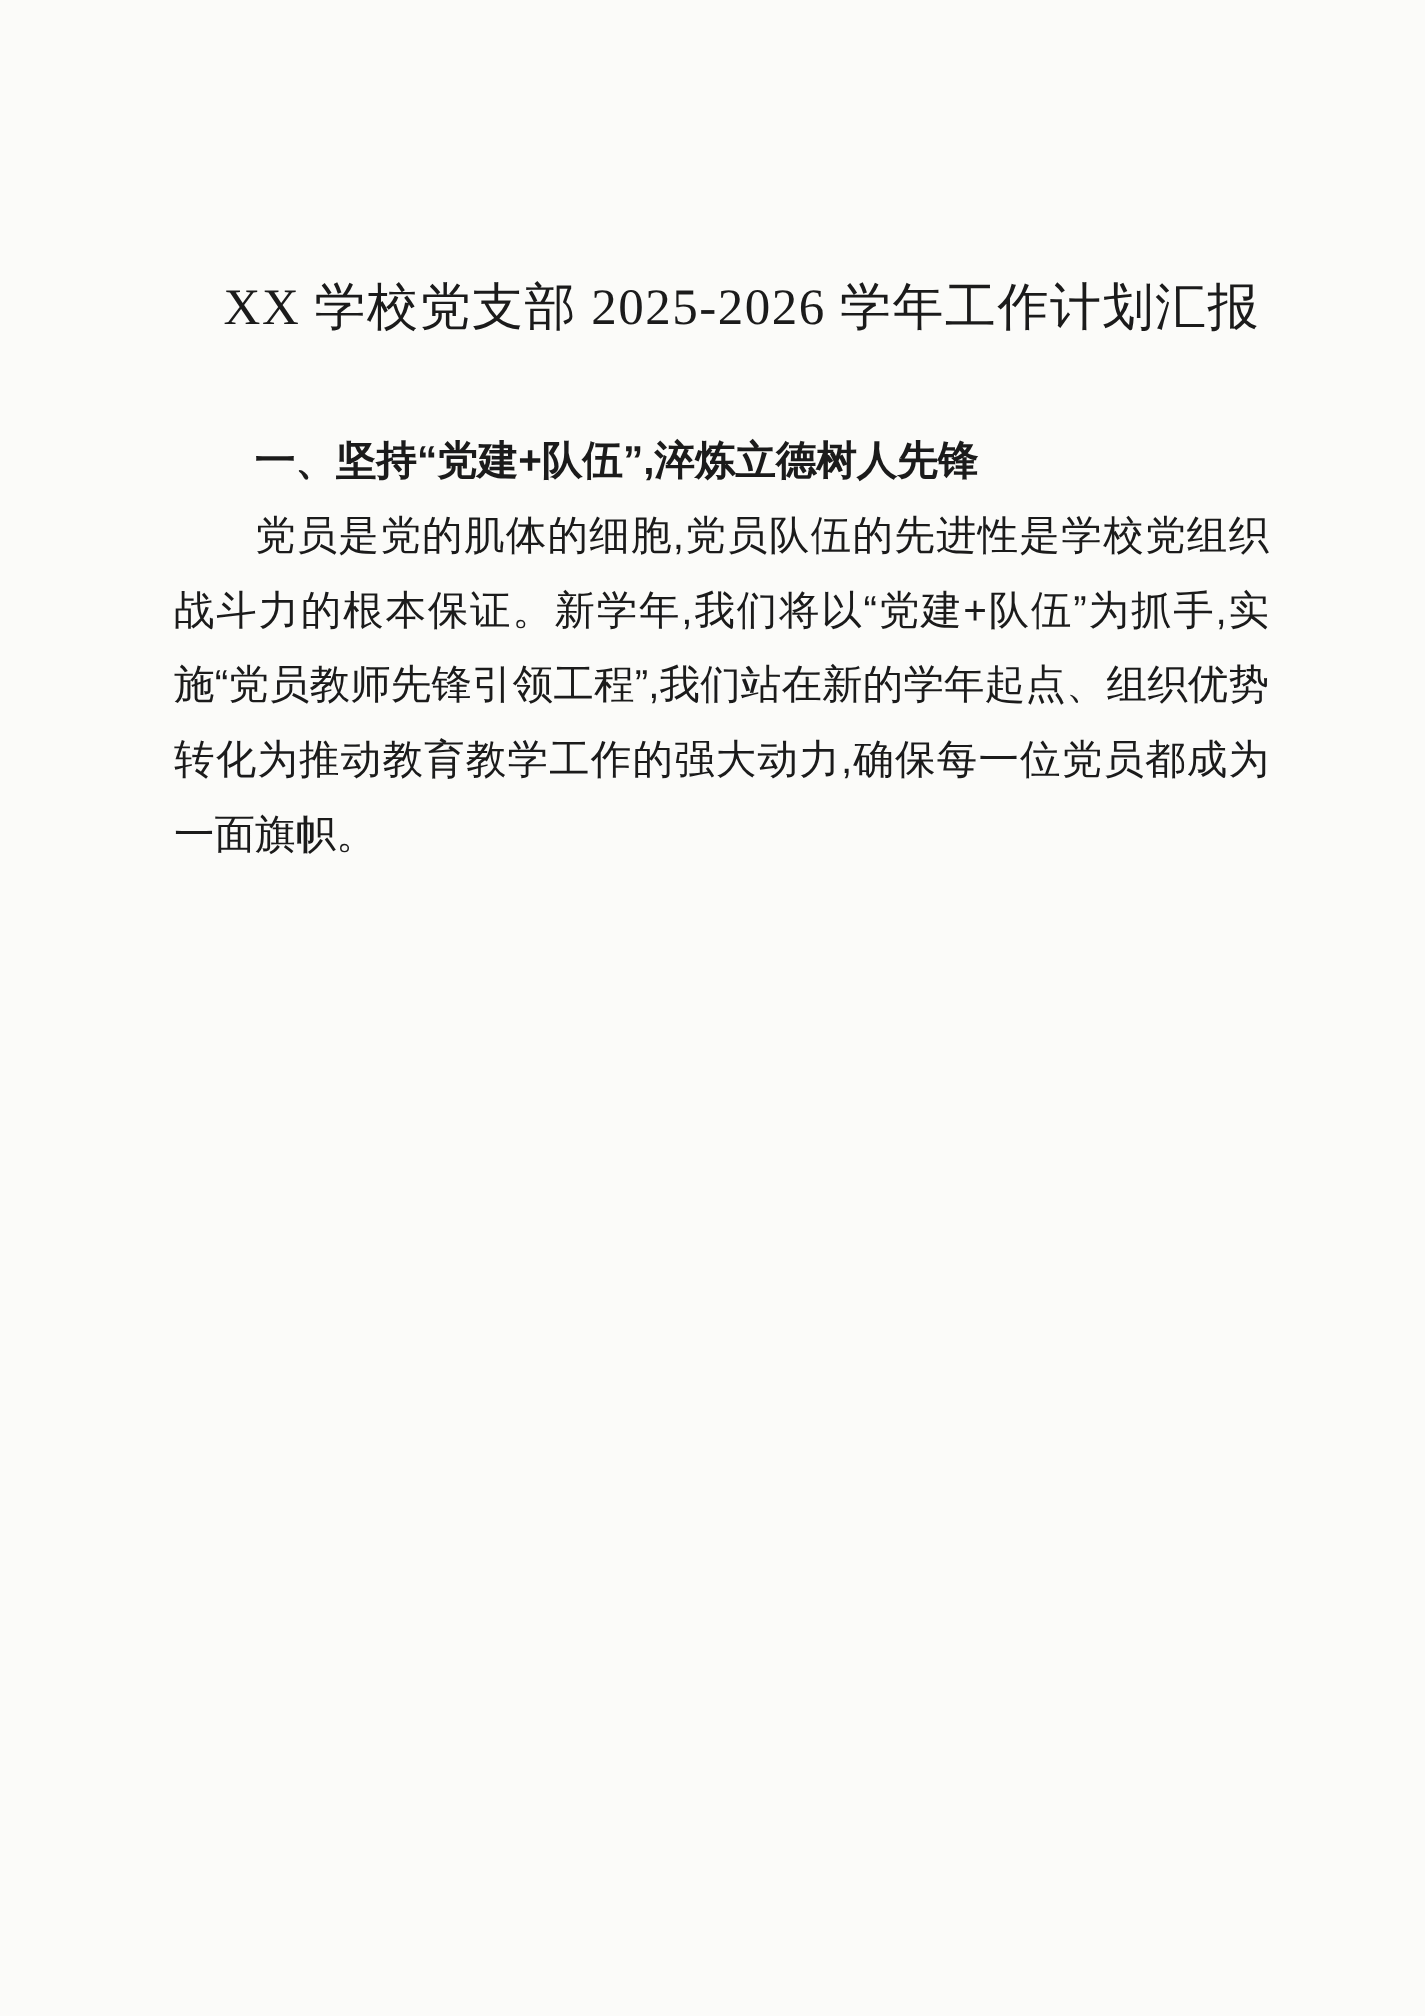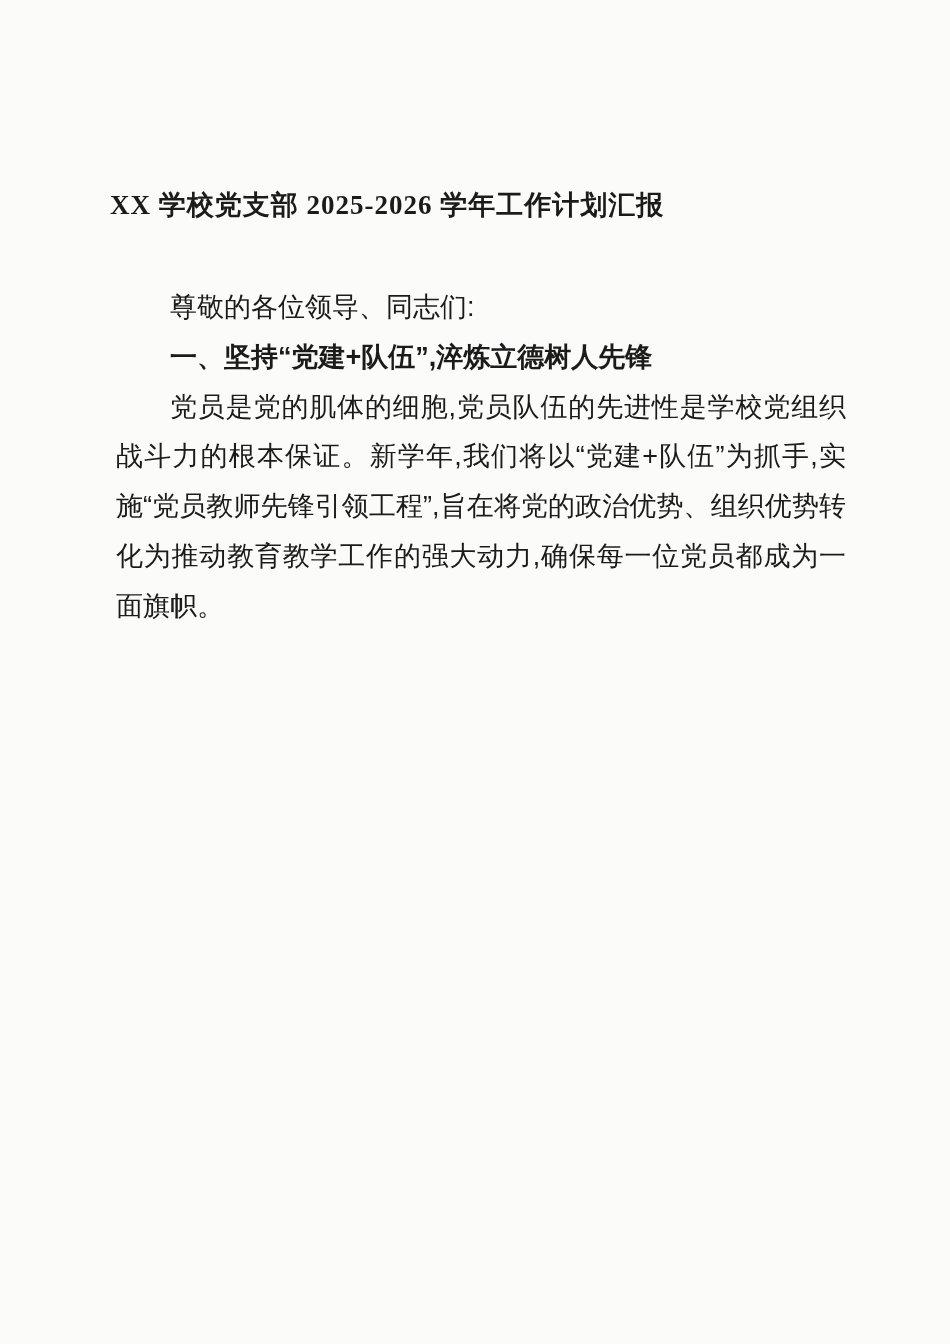--- a/index.html
+++ b/index.html
@@ -21,24 +21,24 @@
     color: #1b1b1b;
     font-family: "Liberation Sans", "DejaVu Sans", sans-serif;
   }
   .doc-title {
     position: absolute;
     top: 177px;
     left: 110px;
     width: 730px;
     margin: 0;
     font-family: "Liberation Serif", "DejaVu Serif", serif;
-    font-size: 27px;
+    font-size: 34px;
     line-height: 57px;
-    font-weight: 700;
-    text-align: left;
+    font-weight: 400;
+    text-align: right;
     letter-spacing: 1px;
   }
   .doc-body {
     position: absolute;
     top: 283px;
     left: 116px;
     width: 730px;
     font-size: 27px;
     line-height: 49.8px;
     text-align: justify;
@@ -51,17 +51,16 @@
   .doc-body p.heading {
     font-weight: 700;
   }
 </style>
 </head>
 <body>
 
 <div class="page">
   <h1 class="doc-title">XX 学校党支部 2025-2026 学年工作计划汇报</h1>
   <div class="doc-body">
-      <p class="body">尊敬的各位领导、同志们:</p>
       <p class="heading">一、坚持“党建+队伍”,淬炼立德树人先锋</p>
-      <p class="body">党员是党的肌体的细胞,党员队伍的先进性是学校党组织战斗力的根本保证。新学年,我们将以“党建+队伍”为抓手,实施“党员教师先锋引领工程”,旨在将党的政治优势、组织优势转化为推动教育教学工作的强大动力,确保每一位党员都成为一面旗帜。</p>
+      <p class="body">党员是党的肌体的细胞,党员队伍的先进性是学校党组织战斗力的根本保证。新学年,我们将以“党建+队伍”为抓手,实施“党员教师先锋引领工程”,我们站在新的学年起点、组织优势转化为推动教育教学工作的强大动力,确保每一位党员都成为一面旗帜。</p>
     </div>
 </div>
 
 </body></html>

